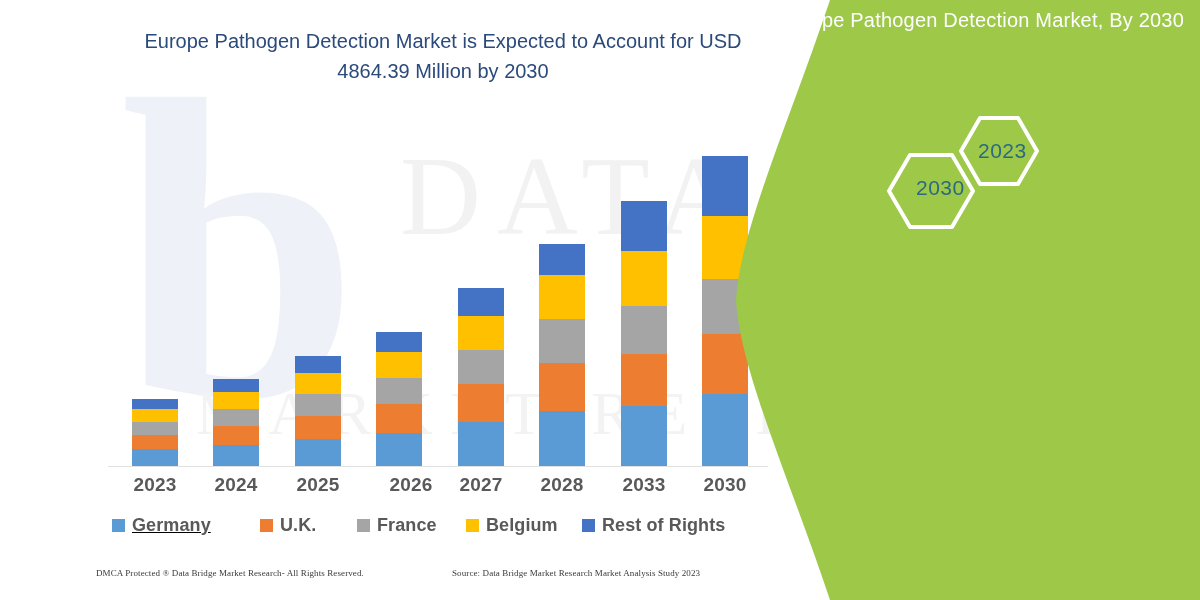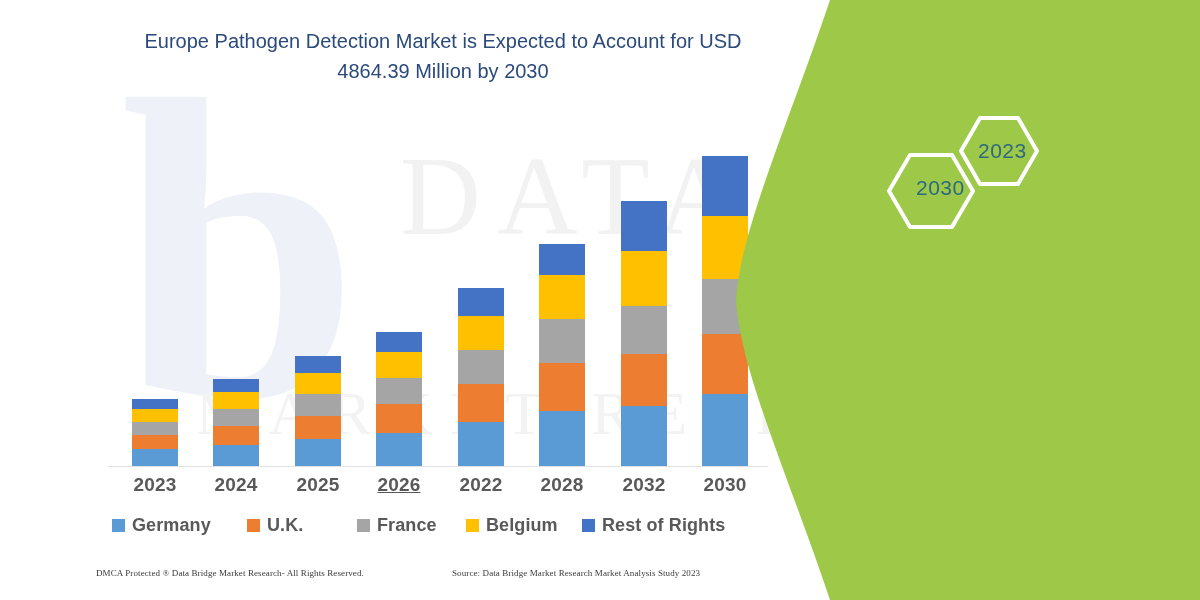--- a/index.html
+++ b/index.html
@@ -162,33 +162,33 @@
           <div class="seg" style="height: 60px; background: rgb(237, 125, 49);"></div>
           <div class="seg" style="height: 72px; background: rgb(91, 155, 213);"></div>
         </div>
       </div>
     <div class="axis-line"></div>
 
     <div class="xlabels" id="xlabels">
         <div class="xlabel" style="left: 8px;">2023</div>
         <div class="xlabel" style="left: 89px;">2024</div>
         <div class="xlabel" style="left: 171px;">2025</div>
-        <div class="xlabel" style="left: 252px; text-decoration: underline;">2026</div>
-        <div class="xlabel" style="left: 334px;">2022</div>
+        <div class="xlabel" style="left: 264px;">2026</div>
+        <div class="xlabel" style="left: 334px;">2027</div>
         <div class="xlabel" style="left: 415px;">2028</div>
-        <div class="xlabel" style="left: 497px;">2032</div>
+        <div class="xlabel" style="left: 497px;">2033</div>
         <div class="xlabel" style="left: 578px;">2030</div>
       </div>
 
     <div class="legend" id="legend">
-        <div class="legend-item" style="left: 0px;">
+        <div class="legend-item" style="left: 0px; text-decoration: underline;">
           <span class="legend-swatch" style="background: rgb(91, 155, 213);"></span>
           <span class="legend-label">Germany</span>
         </div>
-        <div class="legend-item" style="left: 135px;">
+        <div class="legend-item" style="left: 148px;">
           <span class="legend-swatch" style="background: rgb(237, 125, 49);"></span>
           <span class="legend-label">U.K.</span>
         </div>
         <div class="legend-item" style="left: 245px;">
           <span class="legend-swatch" style="background: rgb(165, 165, 165);"></span>
           <span class="legend-label">France</span>
         </div>
         <div class="legend-item" style="left: 354px;">
           <span class="legend-swatch" style="background: rgb(255, 192, 0);"></span>
           <span class="legend-label">Belgium</span>
@@ -201,20 +201,21 @@
 
     <div class="footer-left">DMCA Protected ® Data Bridge Market Research- All Rights Reserved.</div>
     <div class="footer-right">Source: Data Bridge Market Research  Market Analysis Study 2023</div>
   </div>
 
   <div class="green-panel">
     <svg class="green-shape" viewBox="0 0 470 600" preserveAspectRatio="none">
       <path d="M 470 0 L 100 0 C 60 120, 10 230, 6 300 C 10 370, 60 480, 100 600 L 470 600 Z" fill="#9DC848"></path>
     </svg>
 
+    <div class="gp-title">Europe Pathogen Detection Market, By 2030</div>
 
     <div class="hexwrap">
       <svg viewBox="0 0 470 600" width="470" height="600" preserveAspectRatio="none">
 
         <polygon points="250,118 288,118 307,151 288,184 250,184 231,151" fill="none" stroke="#ffffff" stroke-width="4" stroke-linejoin="round"></polygon>
 
         <polygon points="180,155 222,155 243,191 222,227 180,227 159,191" fill="none" stroke="#ffffff" stroke-width="4" stroke-linejoin="round"></polygon>
       </svg>
       <div class="hex-label" id="hex2023-label">2023</div>
       <div class="hex-label" id="hex2030-label">2030</div>

